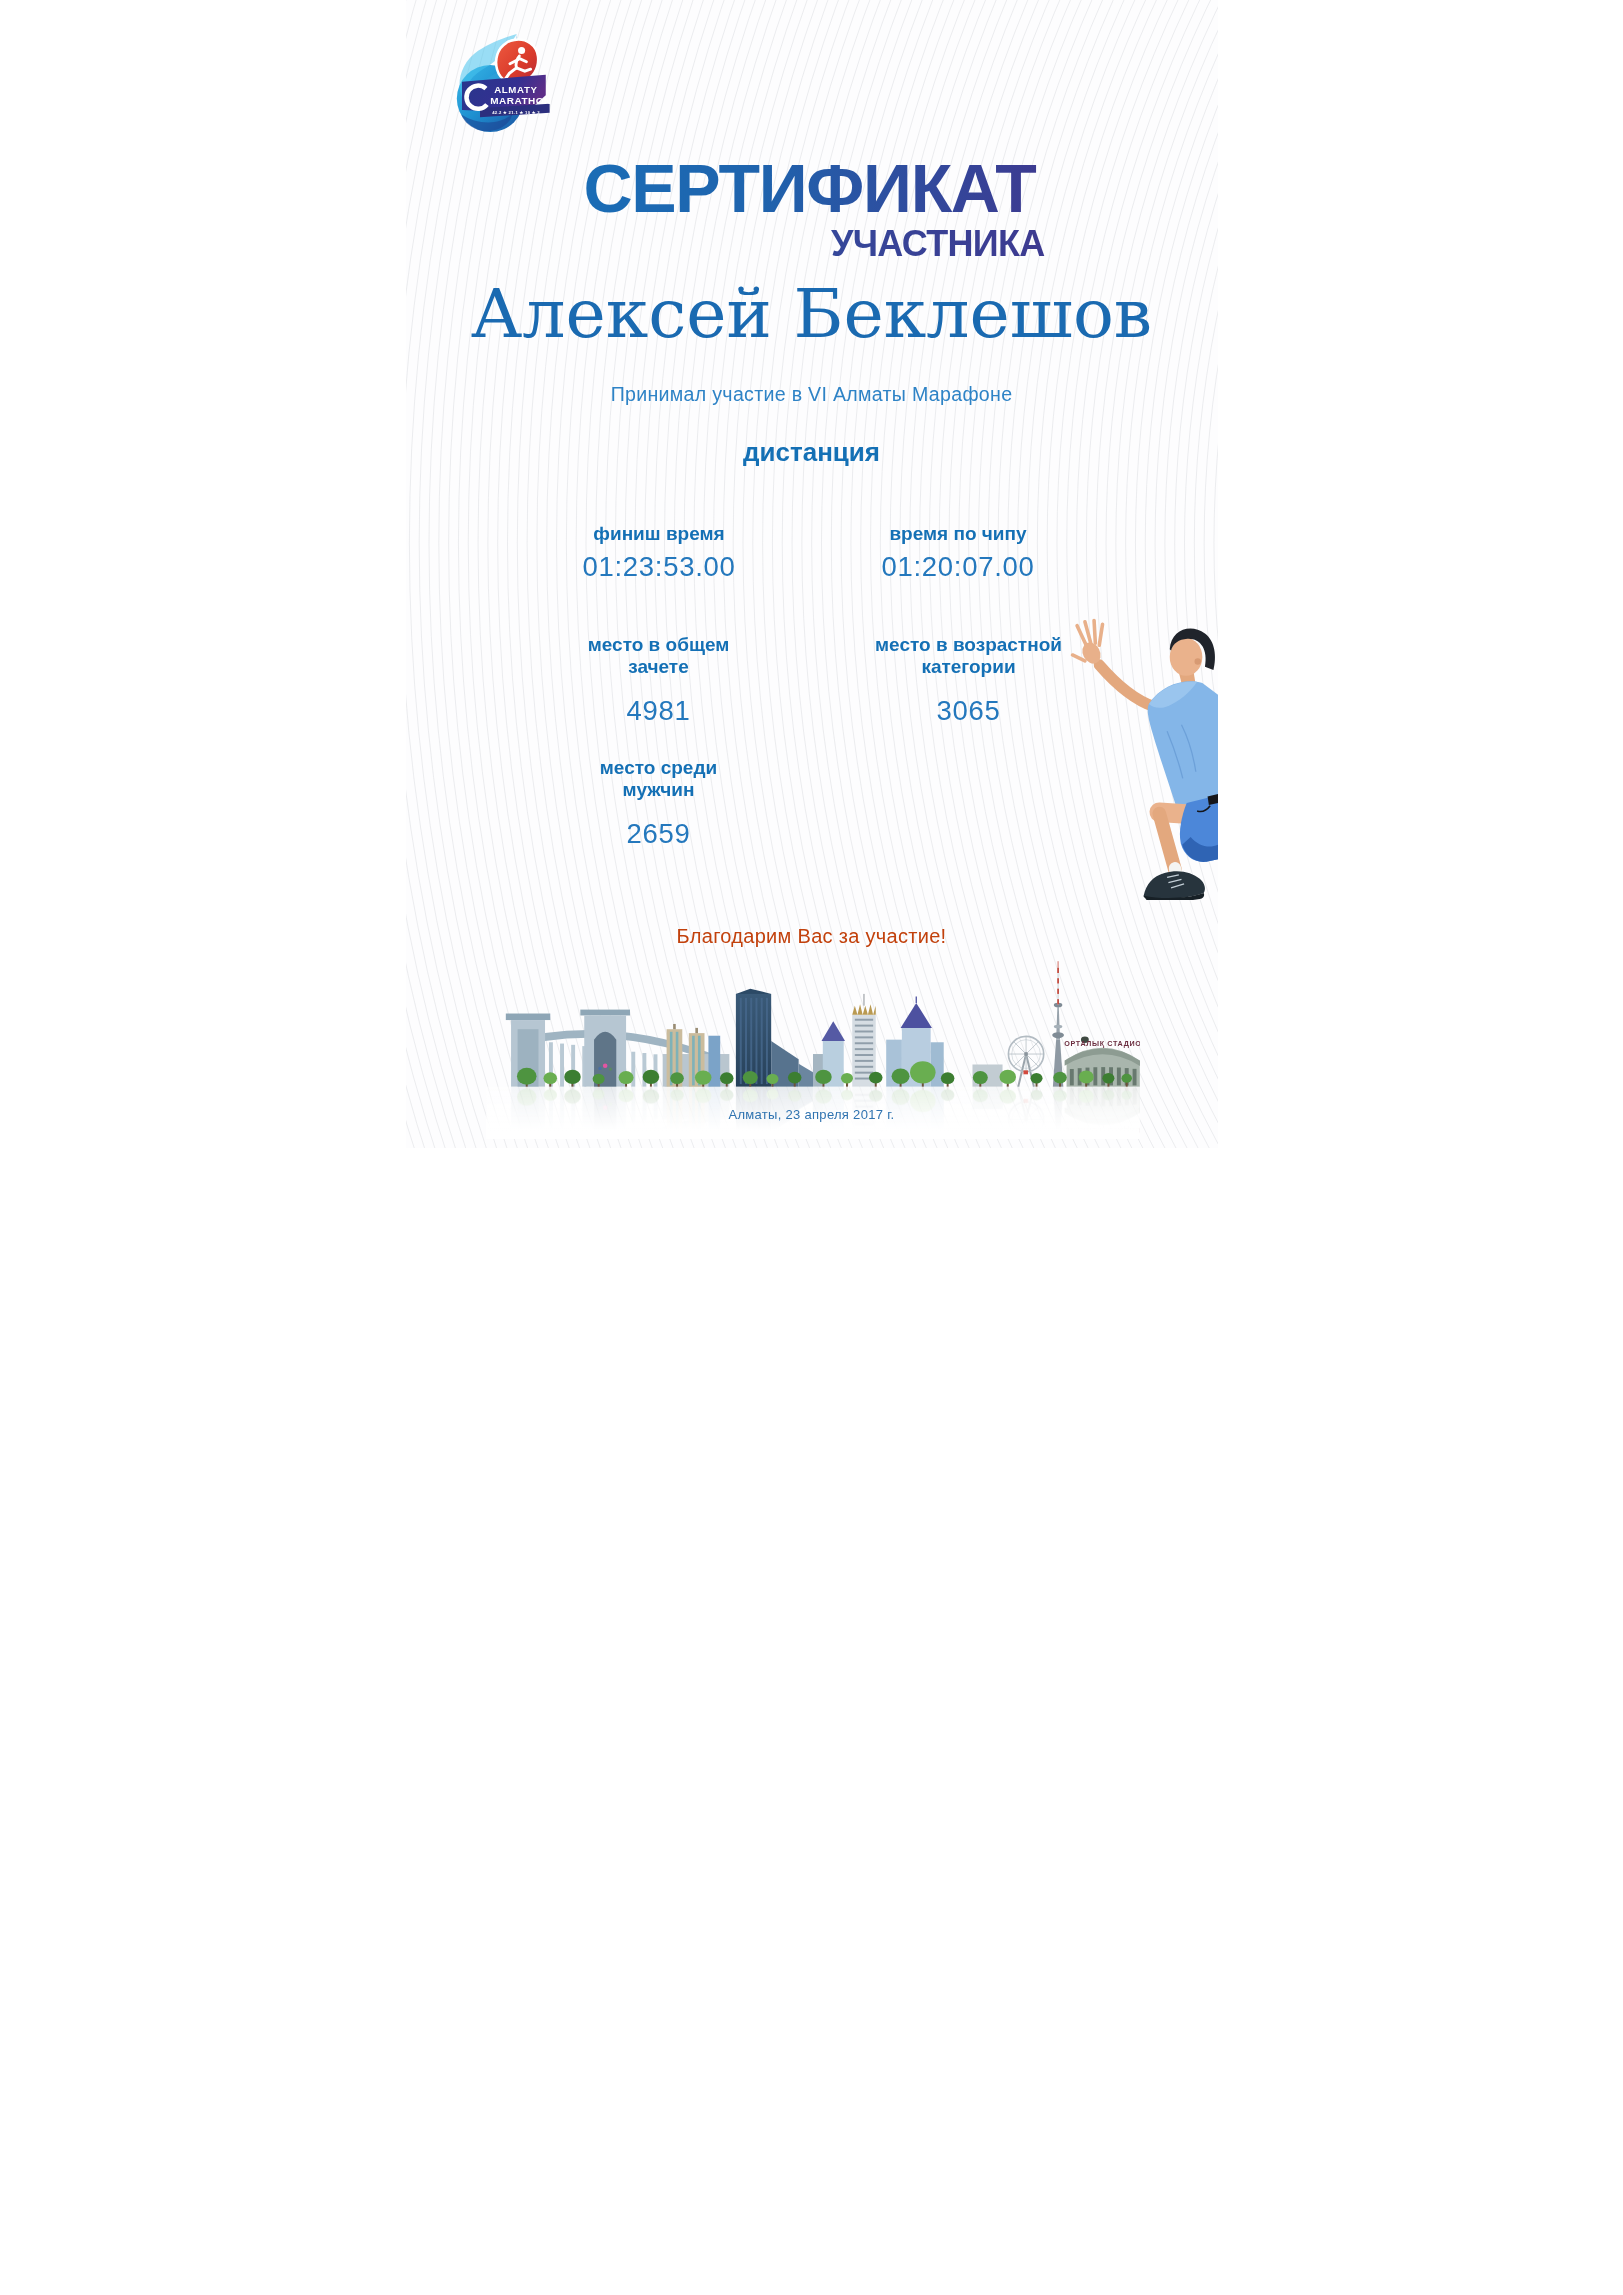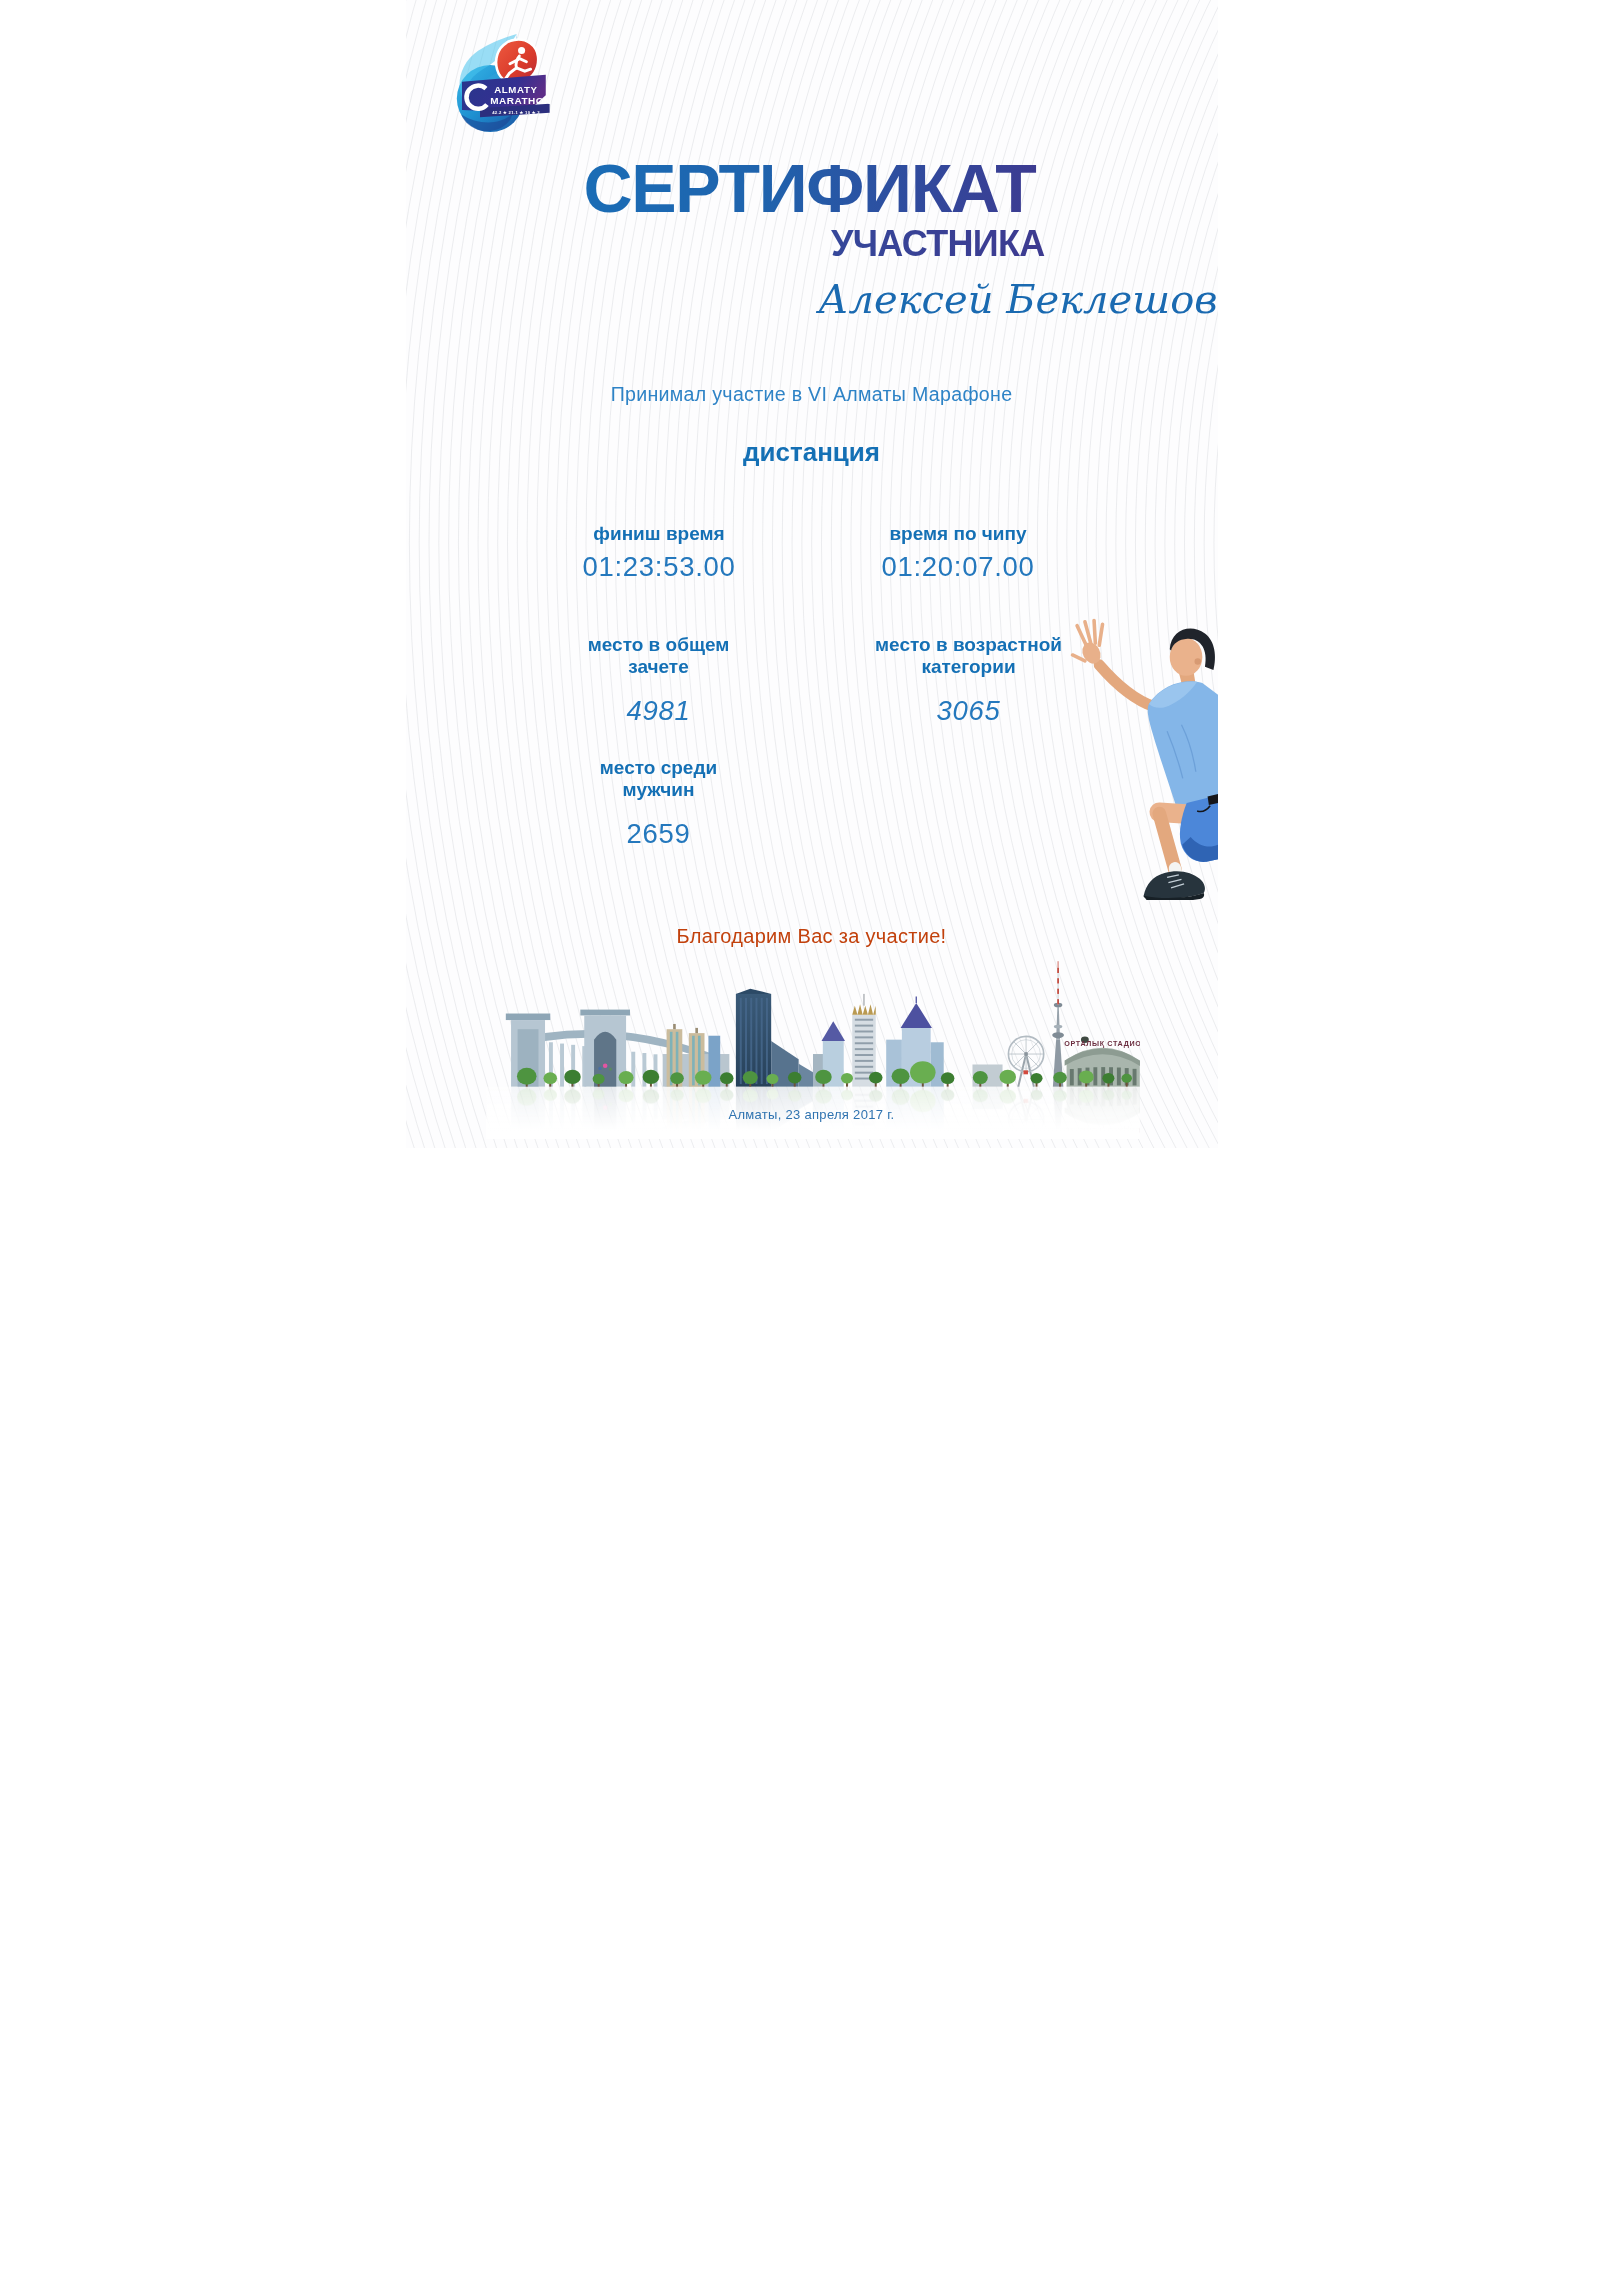--- a/index.html
+++ b/index.html
@@ -33,44 +33,44 @@
   .cert-subtitle{
     margin-top:3.9px;text-align:right;
     font-size:36px;font-weight:bold;letter-spacing:-0.7px;line-height:1;
     background:linear-gradient(90deg,#2d5ba9 0%,#35479a 55%,#3d3a90 100%);
     -webkit-background-clip:text;background-clip:text;
     color:transparent;-webkit-text-fill-color:transparent;
     white-space:nowrap;
   }
 
   .participant-name{
-    left:0;top:277px;width:812px;text-align:right;
-    font-family:"DejaVu Serif", serif;font-style:italic;
-    font-size:40px;color:#1a6ab1;line-height:1.1;white-space:nowrap;
+    left:0;top:277px;width:812px;text-align:center;
+    font-family:"DejaVu Serif", serif;
+    font-size:68px;color:#1a6ab1;line-height:1.1;white-space:nowrap;
   }
 
   .participation-line{
     left:0;top:383px;width:812px;text-align:center;
     font-size:19.6px;color:#2e83c6;letter-spacing:0.3px;
   }
 
   .distance-label{
     left:0;top:437px;width:812px;text-align:center;
     font-size:26px;font-weight:bold;color:#1470b5;
   }
   .distance-value{
     left:0;top:463px;width:812px;text-align:center;
     font-size:30px;color:#2478bd;letter-spacing:0.7px;
   }
 
   .stat{position:absolute;z-index:2;text-align:center;}
   .stat .stat-label{font-size:19px;font-weight:bold;color:#1470b5;line-height:1.18;}
   .stat .stat-value{font-size:27.5px;color:#2478bd;letter-spacing:0.7px;}
   .stat.row1 .stat-value{margin-top:5.9px;}
-  .stat.row2 .stat-value{margin-top:15.7px;font-style:italic;}
+  .stat.row2 .stat-value{margin-top:15.7px;}
   .stat.row3 .stat-value{margin-top:15.7px;}
   #stat-0{left:116px;top:523px;width:275px;}
   #stat-1{left:415px;top:523px;width:275px;}
   #stat-2{left:178px;top:634px;width:150px;}
   #stat-3{left:465px;top:634px;width:196px;}
   #stat-4{left:189px;top:757px;width:128px;}
   #stat-5{left:435px;top:757px;width:235px;}
 
   .thanks-line{
     left:0;top:925px;width:812px;text-align:center;

